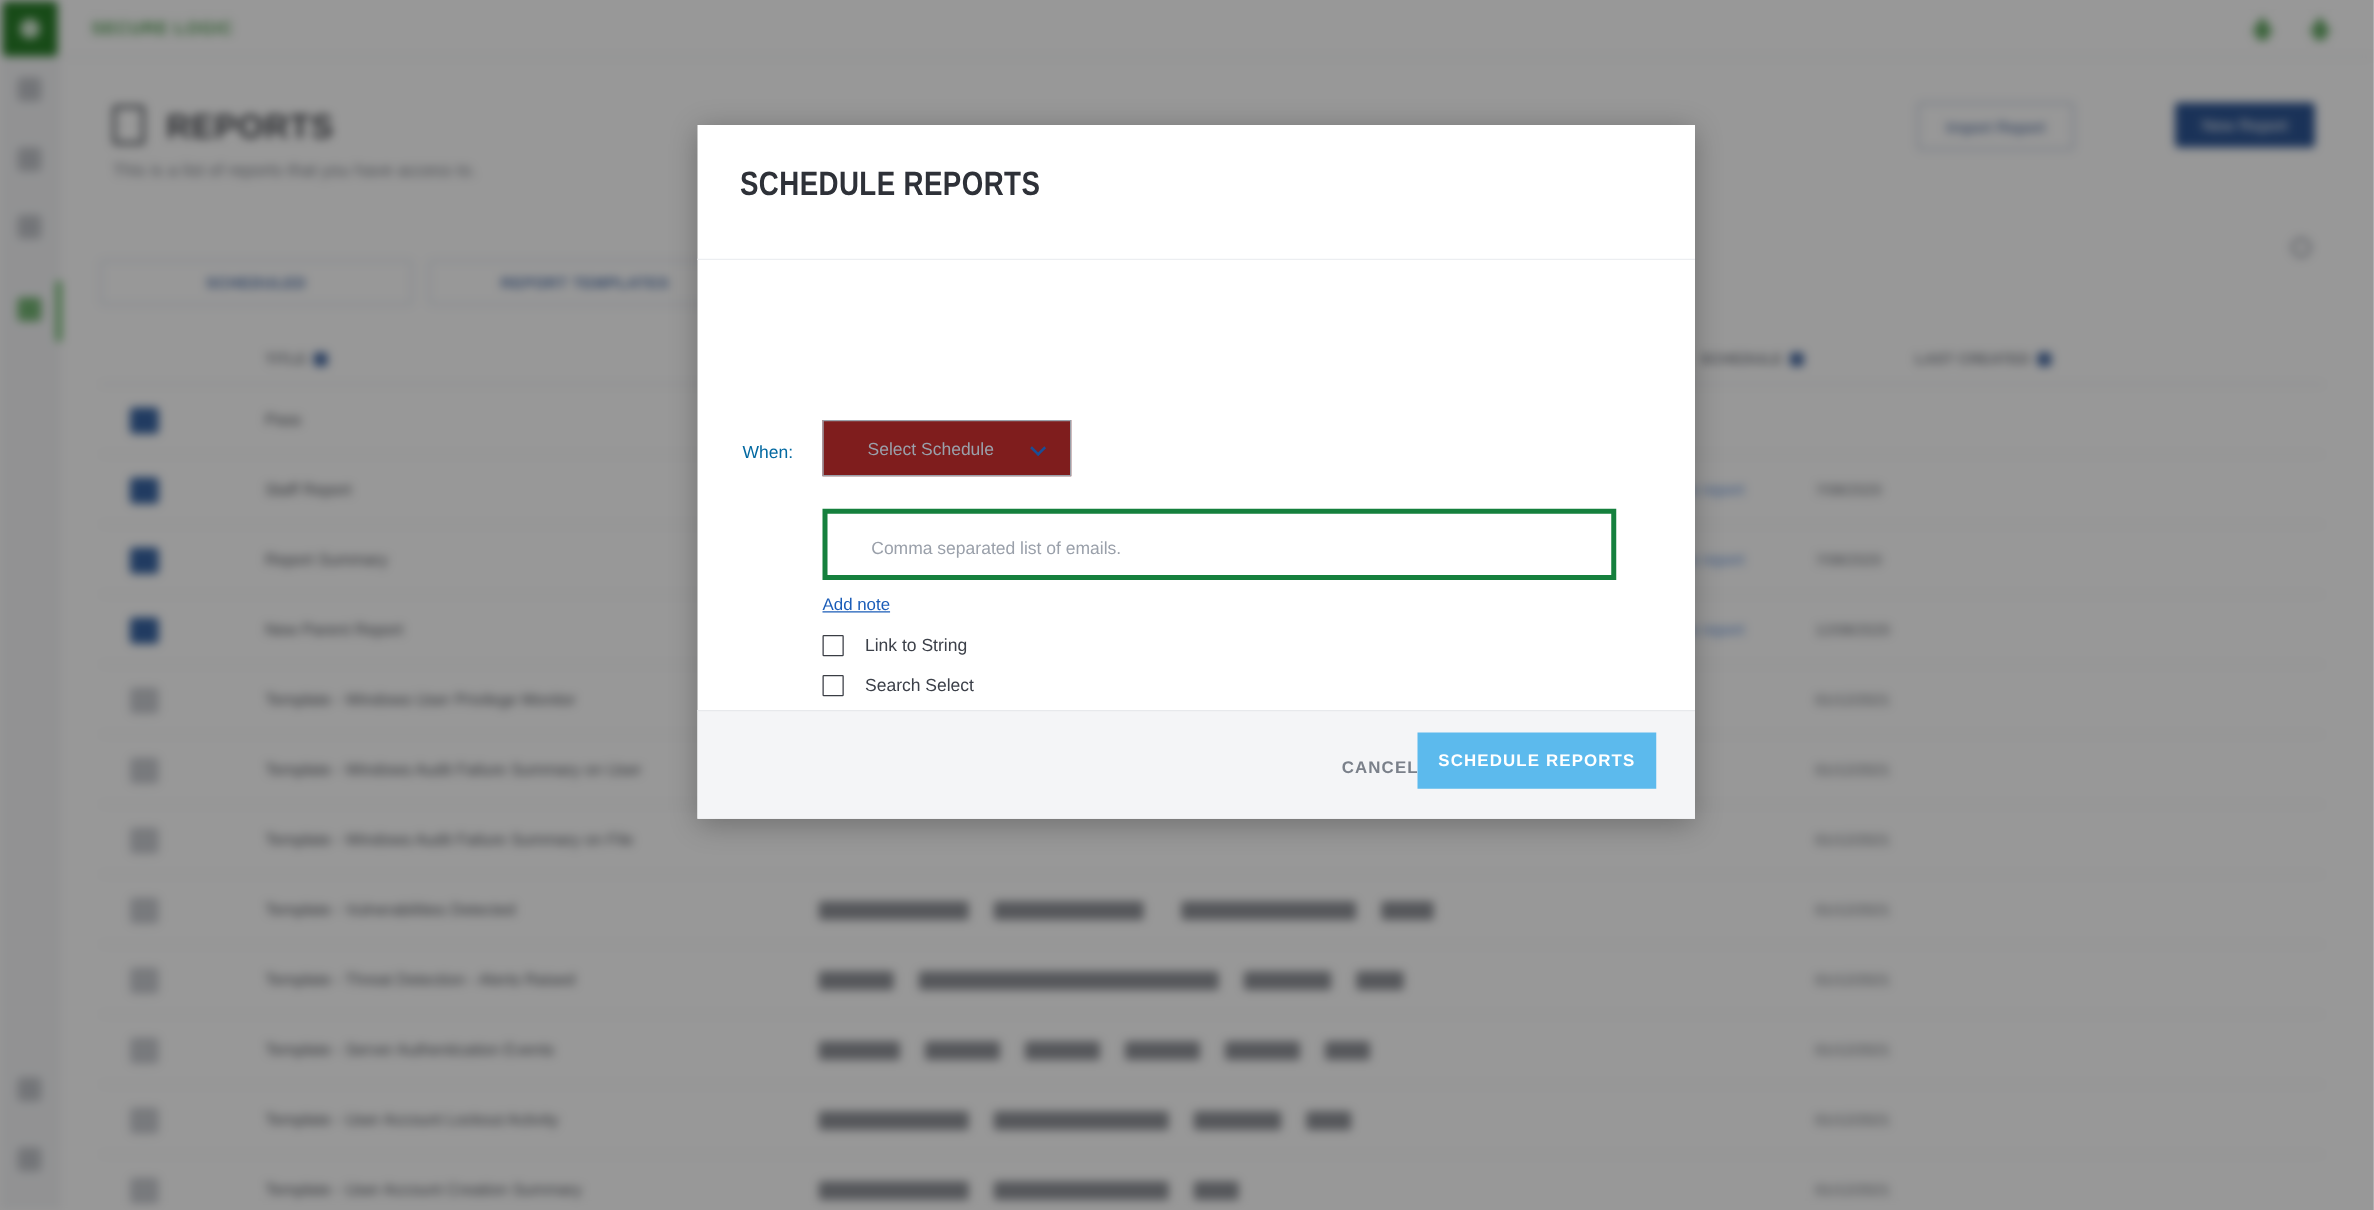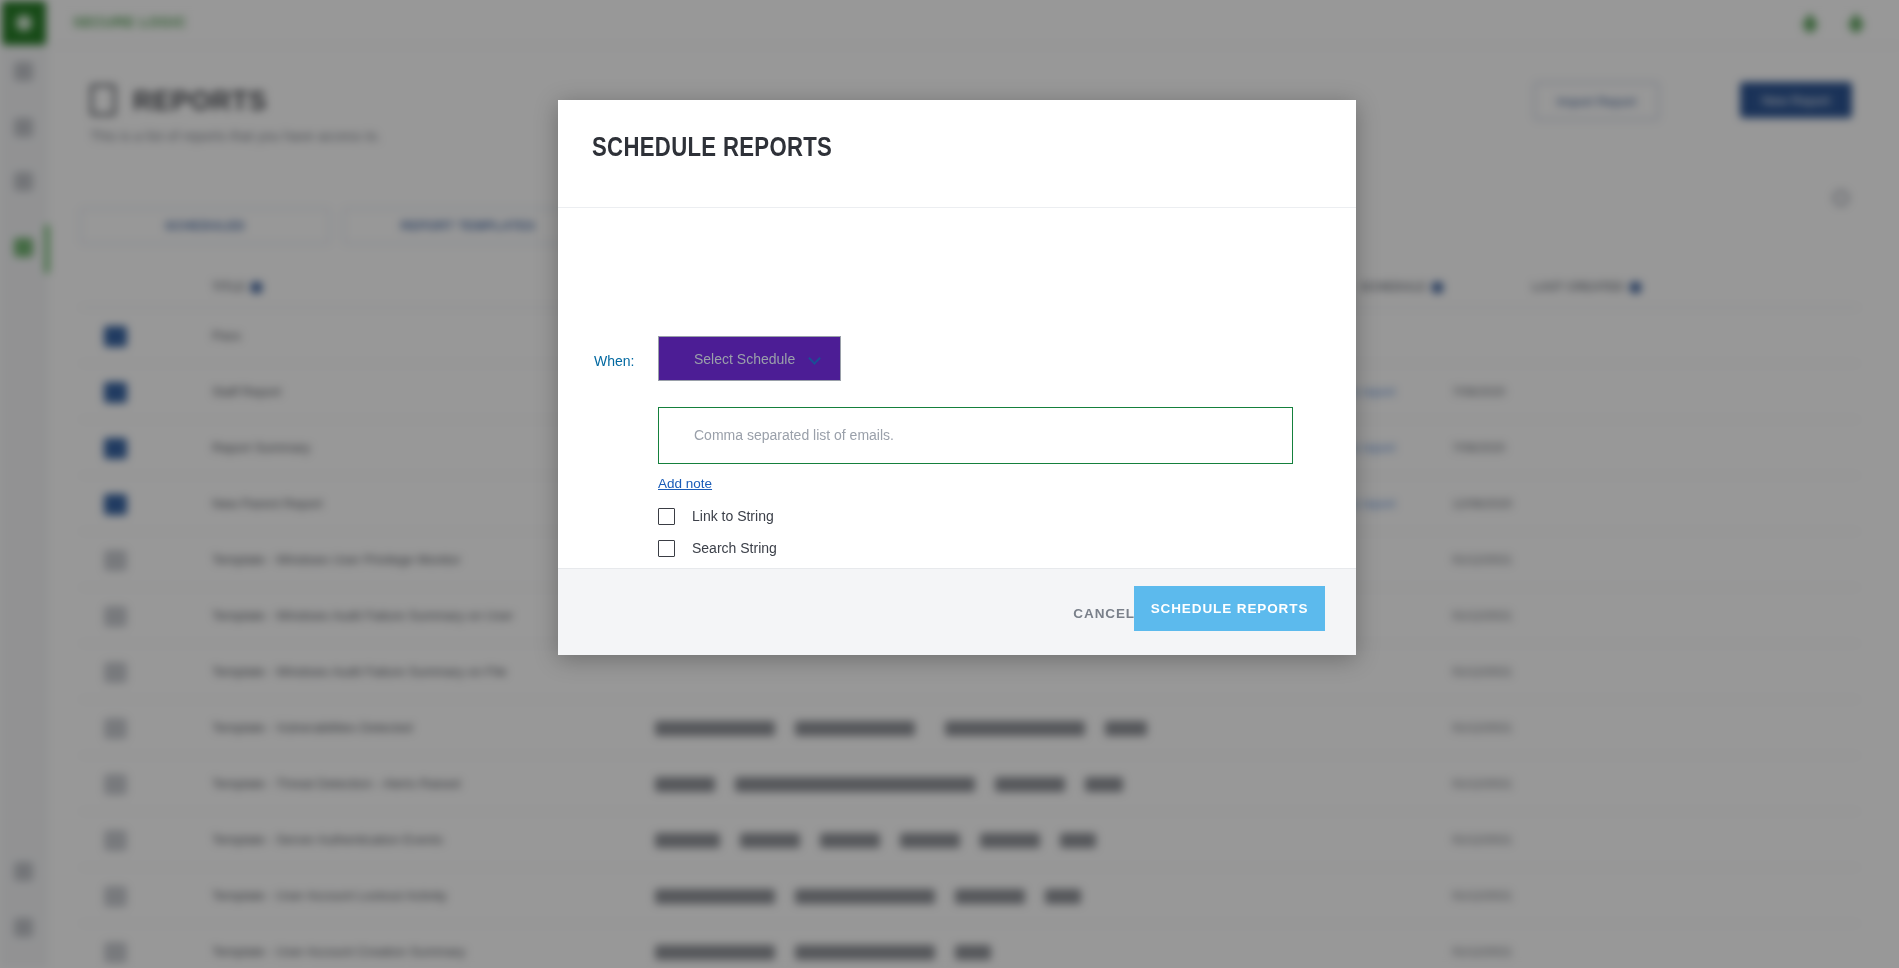--- a/index.html
+++ b/index.html
@@ -138,35 +138,35 @@
     position: absolute; left: 34px; top: 32px;
     font-size: 27px; font-weight: bold; color: #2e3138;
     letter-spacing: .4px; transform: scaleX(.82); transform-origin: left center;
   }
   .modal-body { position: relative; height: 360px; }
 
   .when-label {
     position: absolute; left: 36px; top: 145px; font-size: 14px; color: #0369a1;
   }
   .sel-wrap {
-    position: absolute; left: 100px; top: 128px; width: 183px; height: 45px;
-    border: 1px solid #9aa0a9; background: #4c1d95;
+    position: absolute; left: 100px; top: 128px; width: 199px; height: 45px;
+    border: 1px solid #9aa0a9; background: #7f1d1d;
   }
   .sel-text {
     position: absolute; left: 35px; top: 14px; font-size: 14px; color: #9aa0aa;
   }
   .chev {
     position: absolute; right: 21px; top: 17px; width: 9px; height: 9px;
     border-right: 2.2px solid #1b4e96; border-bottom: 2.2px solid #1b4e96;
     transform: rotate(45deg);
   }
 
   .email-box {
     position: absolute; left: 100px; top: 199px; width: 635px; height: 57px;
-    border: 1px solid #15803d; background: #fff;
+    border: 4px solid #15803d; background: #fff;
   }
   .email-ph {
     position: absolute; left: 35px; top: 19px; font-size: 14px; color: #9aa0aa;
   }
 
   .add-note {
     position: absolute; left: 100px; top: 268px; font-size: 13.5px;
     color: #1a5cb8; text-decoration: underline;
   }
 
@@ -357,21 +357,21 @@
     </div>
 
     <a href="#" class="add-note">Add note</a>
 
     <div class="chk-row" style="top:297px">
       <span class="chk-box"></span>
       <span class="chk-label">Link to String</span>
     </div>
     <div class="chk-row" style="top:329px">
       <span class="chk-box"></span>
-      <span class="chk-label">Search String</span>
+      <span class="chk-label">Search Select</span>
     </div>
     <div class="chk-row" style="top:361px">
       <span class="chk-box"></span>
       <span class="chk-label">Attach PDF</span>
     </div>
     <div class="chk-row" style="top:393px">
       <span class="chk-box"></span>
       <span class="chk-label">Suppress empty reports</span>
     </div>
   </div>

